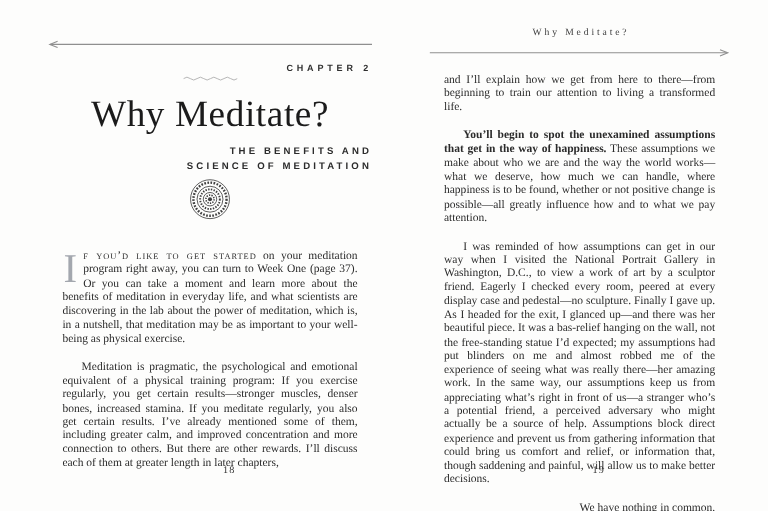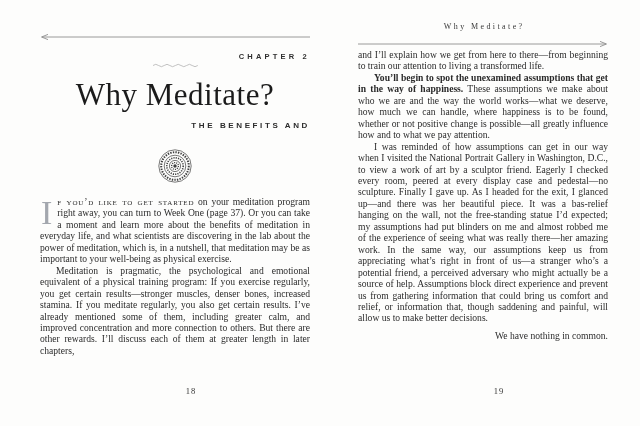--- a/index.html
+++ b/index.html
@@ -40,21 +40,21 @@
   }
   .ornament-wrap{position:absolute;top:148px;left:50%;transform:translateX(-50%);width:36px;height:36px;}
 
   
   .body-col{
     position:absolute;left:0;
     font-size:9.6px;line-height:11.45px;text-align:justify;color:#2b2b2b;
   }
   .page-left  .body-col{top:196px;width:270px;}
   .page-right .body-col{top:49px;width:250px;}
-  .body-col p{margin:0;}
+  .body-col p{margin:12px;}
   .indent{text-indent:16px;}
   .dropcap{
     float:left;
     font-size:34px;line-height:29px;
     padding:2px 5px 0 1px;
     color:#a3a7ae;
   }
   .smallcaps{font-variant:small-caps;letter-spacing:0.8px;}
   .lead-bold{font-weight:bold;}
   .assumption{text-indent:16px;margin-top:6px !important;text-align:right;}
@@ -89,20 +89,21 @@
     <div class="squiggle-wrap">
       <svg width="46" height="5" viewBox="0 0 46 5">
         <path d="M1,2.5 q2.8,-2.4 5.6,0 t5.6,0 t5.6,0 t5.6,0 t5.6,0 t5.6,0 t5.6,0 t5.6,0" fill="none" stroke="#b3b3b3" stroke-width="0.8"></path>
       </svg>
     </div>
 
     <h1 class="chapter-title" style="margin:0;">Why Meditate?</h1>
 
     <div class="chapter-subtitle">
       <div>THE BENEFITS AND</div>
+      <div>SCIENCE OF MEDITATION</div>
     </div>
 
     <div class="ornament-wrap">
       <svg width="36" height="36" viewBox="0 0 36 36">
         <g fill="none" stroke="#3f3f3f">
           <circle cx="18" cy="18" r="16.2" stroke-width="0.7"></circle>
           <circle cx="18" cy="18" r="13.8" stroke-width="2" stroke-dasharray="1.4,1.2"></circle>
           <circle cx="18" cy="18" r="10.8" stroke-width="0.7"></circle>
           <circle cx="18" cy="18" r="8.2" stroke-width="1.6" stroke-dasharray="1.2,1.1"></circle>
           <circle cx="18" cy="18" r="5.6" stroke-width="0.7"></circle>

